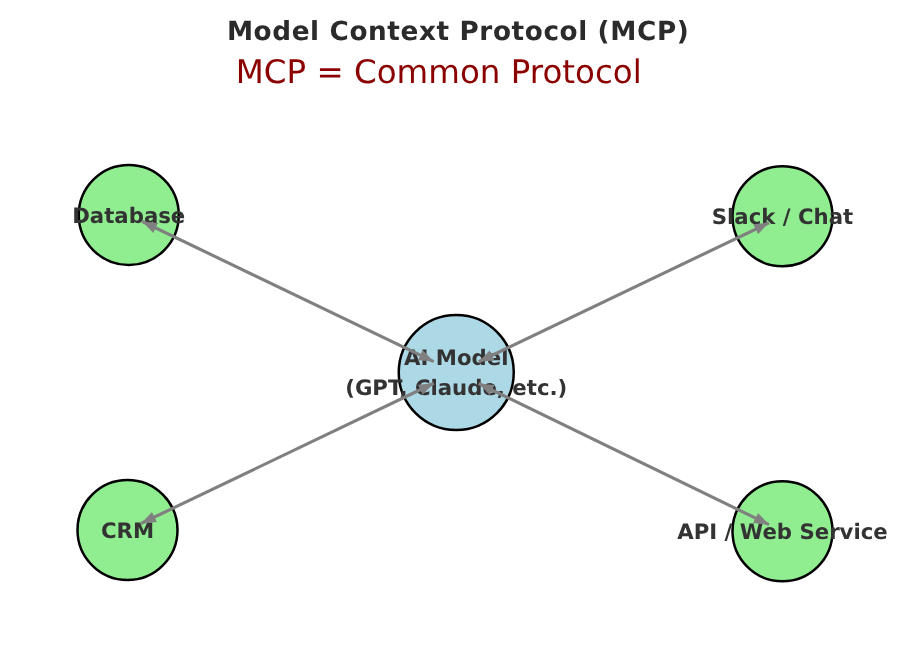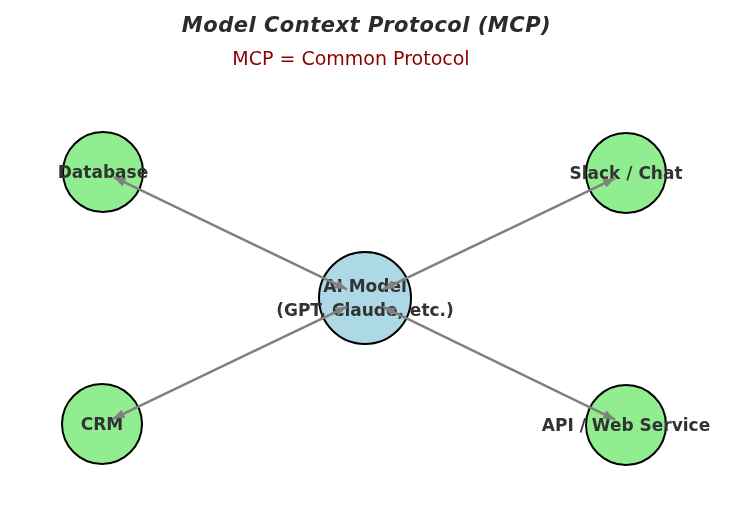--- a/index.html
+++ b/index.html
@@ -13,29 +13,28 @@
   }
   .title {
     position: absolute;
     top: 13px;
     left: 0;
     width: 733px;
     text-align: center;
     font-size: 21px;
     font-weight: bold;
     letter-spacing: 0.5px;
-    font-style: italic;
   }
   .subtitle {
     position: absolute;
     top: 46px;
     left: 0;
     width: 702px;
     text-align: center;
-    font-size: 19px;
+    font-size: 26px;
     line-height: 24px;
   }
   svg.diagram { position: absolute; left: 0; top: 0; }
   .node-label {
     font-family: "DejaVu Sans", "Liberation Sans", sans-serif;
     font-size: 17px;
     font-weight: bold;
     text-anchor: middle;
   }
   .edge { stroke-width: 2.5; }

